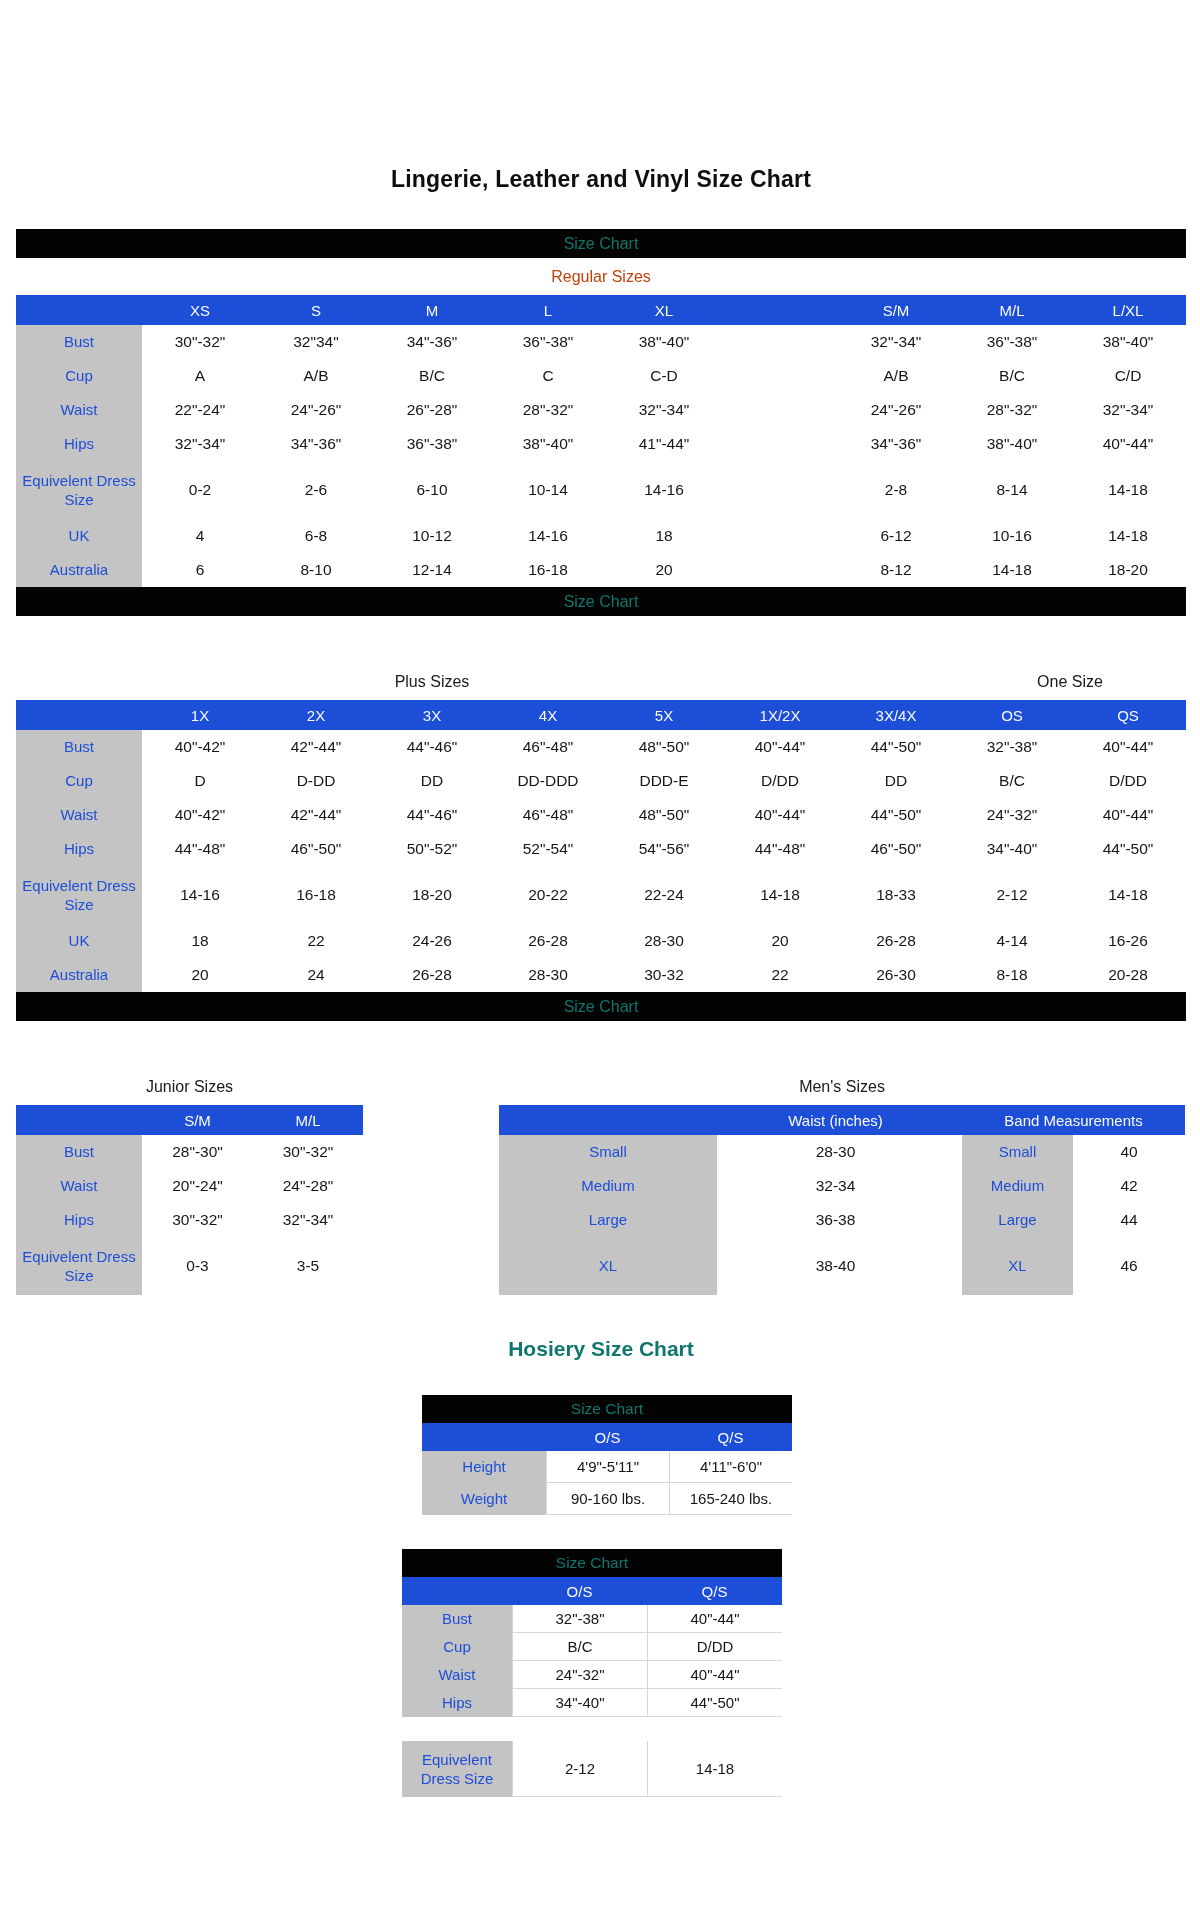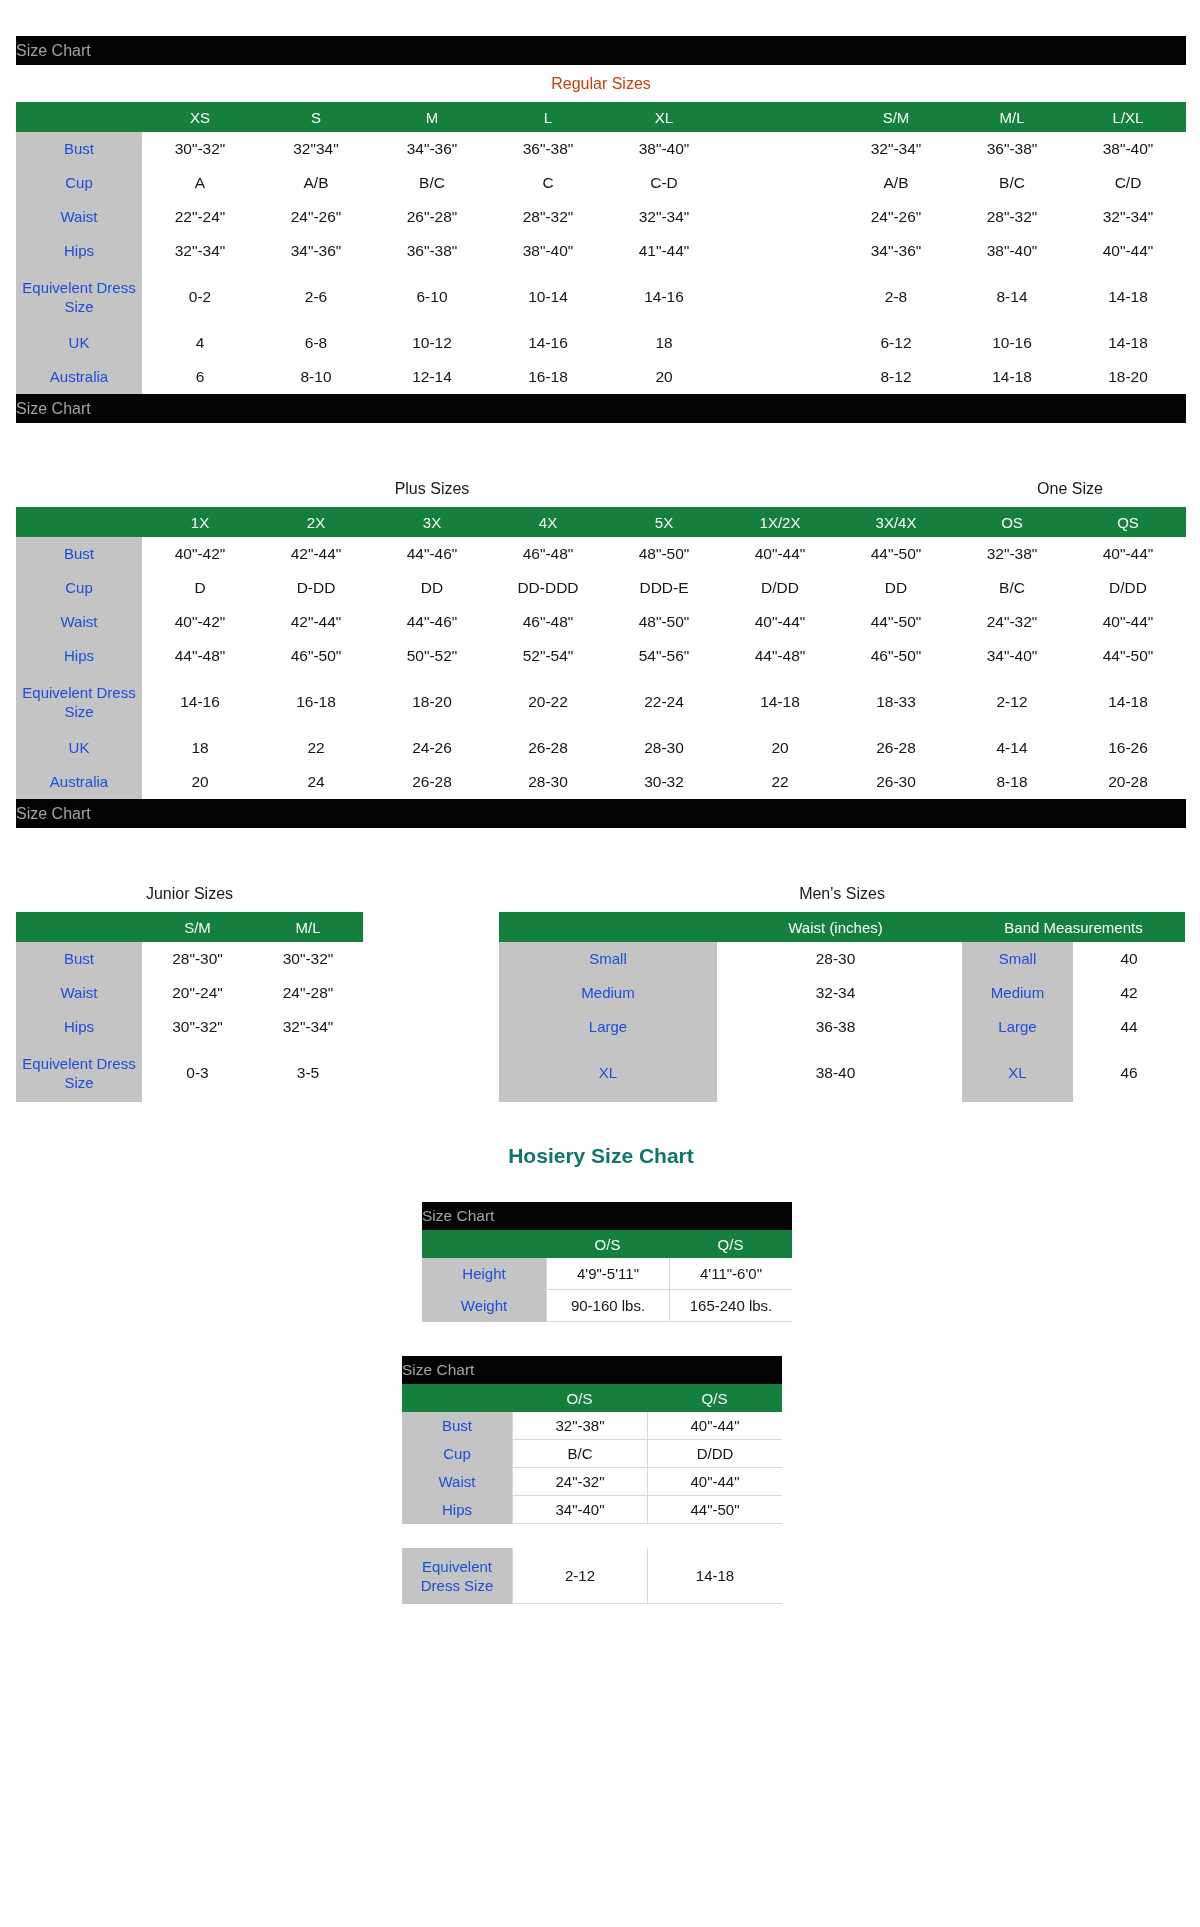--- a/index.html
+++ b/index.html
@@ -9,39 +9,39 @@
     color:#1c1c1c;
   }
   .sheet{position:relative;width:1170px;margin-left:16px;}
   .main-title{
     margin:0;padding:166px 0 0 0;
     font-size:23px;font-weight:bold;color:#0e0e0e;text-align:center;
     letter-spacing:.2px;
   }
   .tstack{margin-top:36px;}
   .bar{
-    background:#030303;color:#a3a3a3;font-size:16px;
-    height:29px;line-height:29px;text-align:left;
+    background:#030303;color:#0f766e;font-size:16px;
+    height:29px;line-height:29px;text-align:center;
   }
   .section-label{font-size:16px;color:#c2410c;text-align:center;height:37px;line-height:37px;}
   .label-row{position:relative;height:37px;margin-top:47px;}
   .label-row span{position:absolute;top:0;height:37px;line-height:37px;font-size:16px;color:#1a1a1a;text-align:center;}
   .plus-pos{left:126px;width:580px;}
   .onesize-pos{left:938px;width:232px;}
   .junior-pos{left:0;width:347px;}
   .mens-pos{left:483px;width:686px;}
 
   .grid{display:grid;}
   .grid-main{grid-template-columns:126px repeat(9,116px);}
   .grid-junior{grid-template-columns:126px 111px 110px;}
   .grid-mens{grid-template-columns:218px 237px 8px 111px 112px;margin-left:136px;}
   .combo-row{display:flex;align-items:flex-start;}
 
   .hcell{
-    background:#15803d;color:#fbfbfb;font-size:15px;
+    background:#1d4ed8;color:#fbfbfb;font-size:15px;
     display:flex;align-items:center;justify-content:center;
     min-height:30px;box-sizing:border-box;
   }
   .lcell{
     background:#c4c4c4;color:#1d4ed8;font-size:15px;
     display:flex;align-items:center;justify-content:center;
     text-align:center;min-height:34px;padding:3px 6px;box-sizing:border-box;line-height:1.3;
   }
   .dcell{
     background:#fff;color:#161616;font-size:15.5px;
@@ -65,20 +65,21 @@
   .grid-vivace .dcell{min-height:28px;border-left:1px solid #d8d8d8;border-bottom:1px solid #d8d8d8;font-size:15px;}
   .grid-vivace .lcell{min-height:28px;}
   .sp{background:#fff;min-height:24px;}
   .grid-vivace .tall,.grid-hosiery .tall{min-height:56px;}
 </style>
 </head>
 <body>
 
 <div class="sheet">
 
+  <h1 class="main-title">Lingerie, Leather and Vinyl Size Chart</h1>
 
   <div class="tstack">
 
     <section>
       <div class="bar">Size Chart</div>
       <div class="section-label">Regular Sizes</div>
       <div class="grid grid-main" id="regular-grid">
           <div class="hcell"></div>
           <div class="hcell">XS</div>
           <div class="hcell">S</div>

